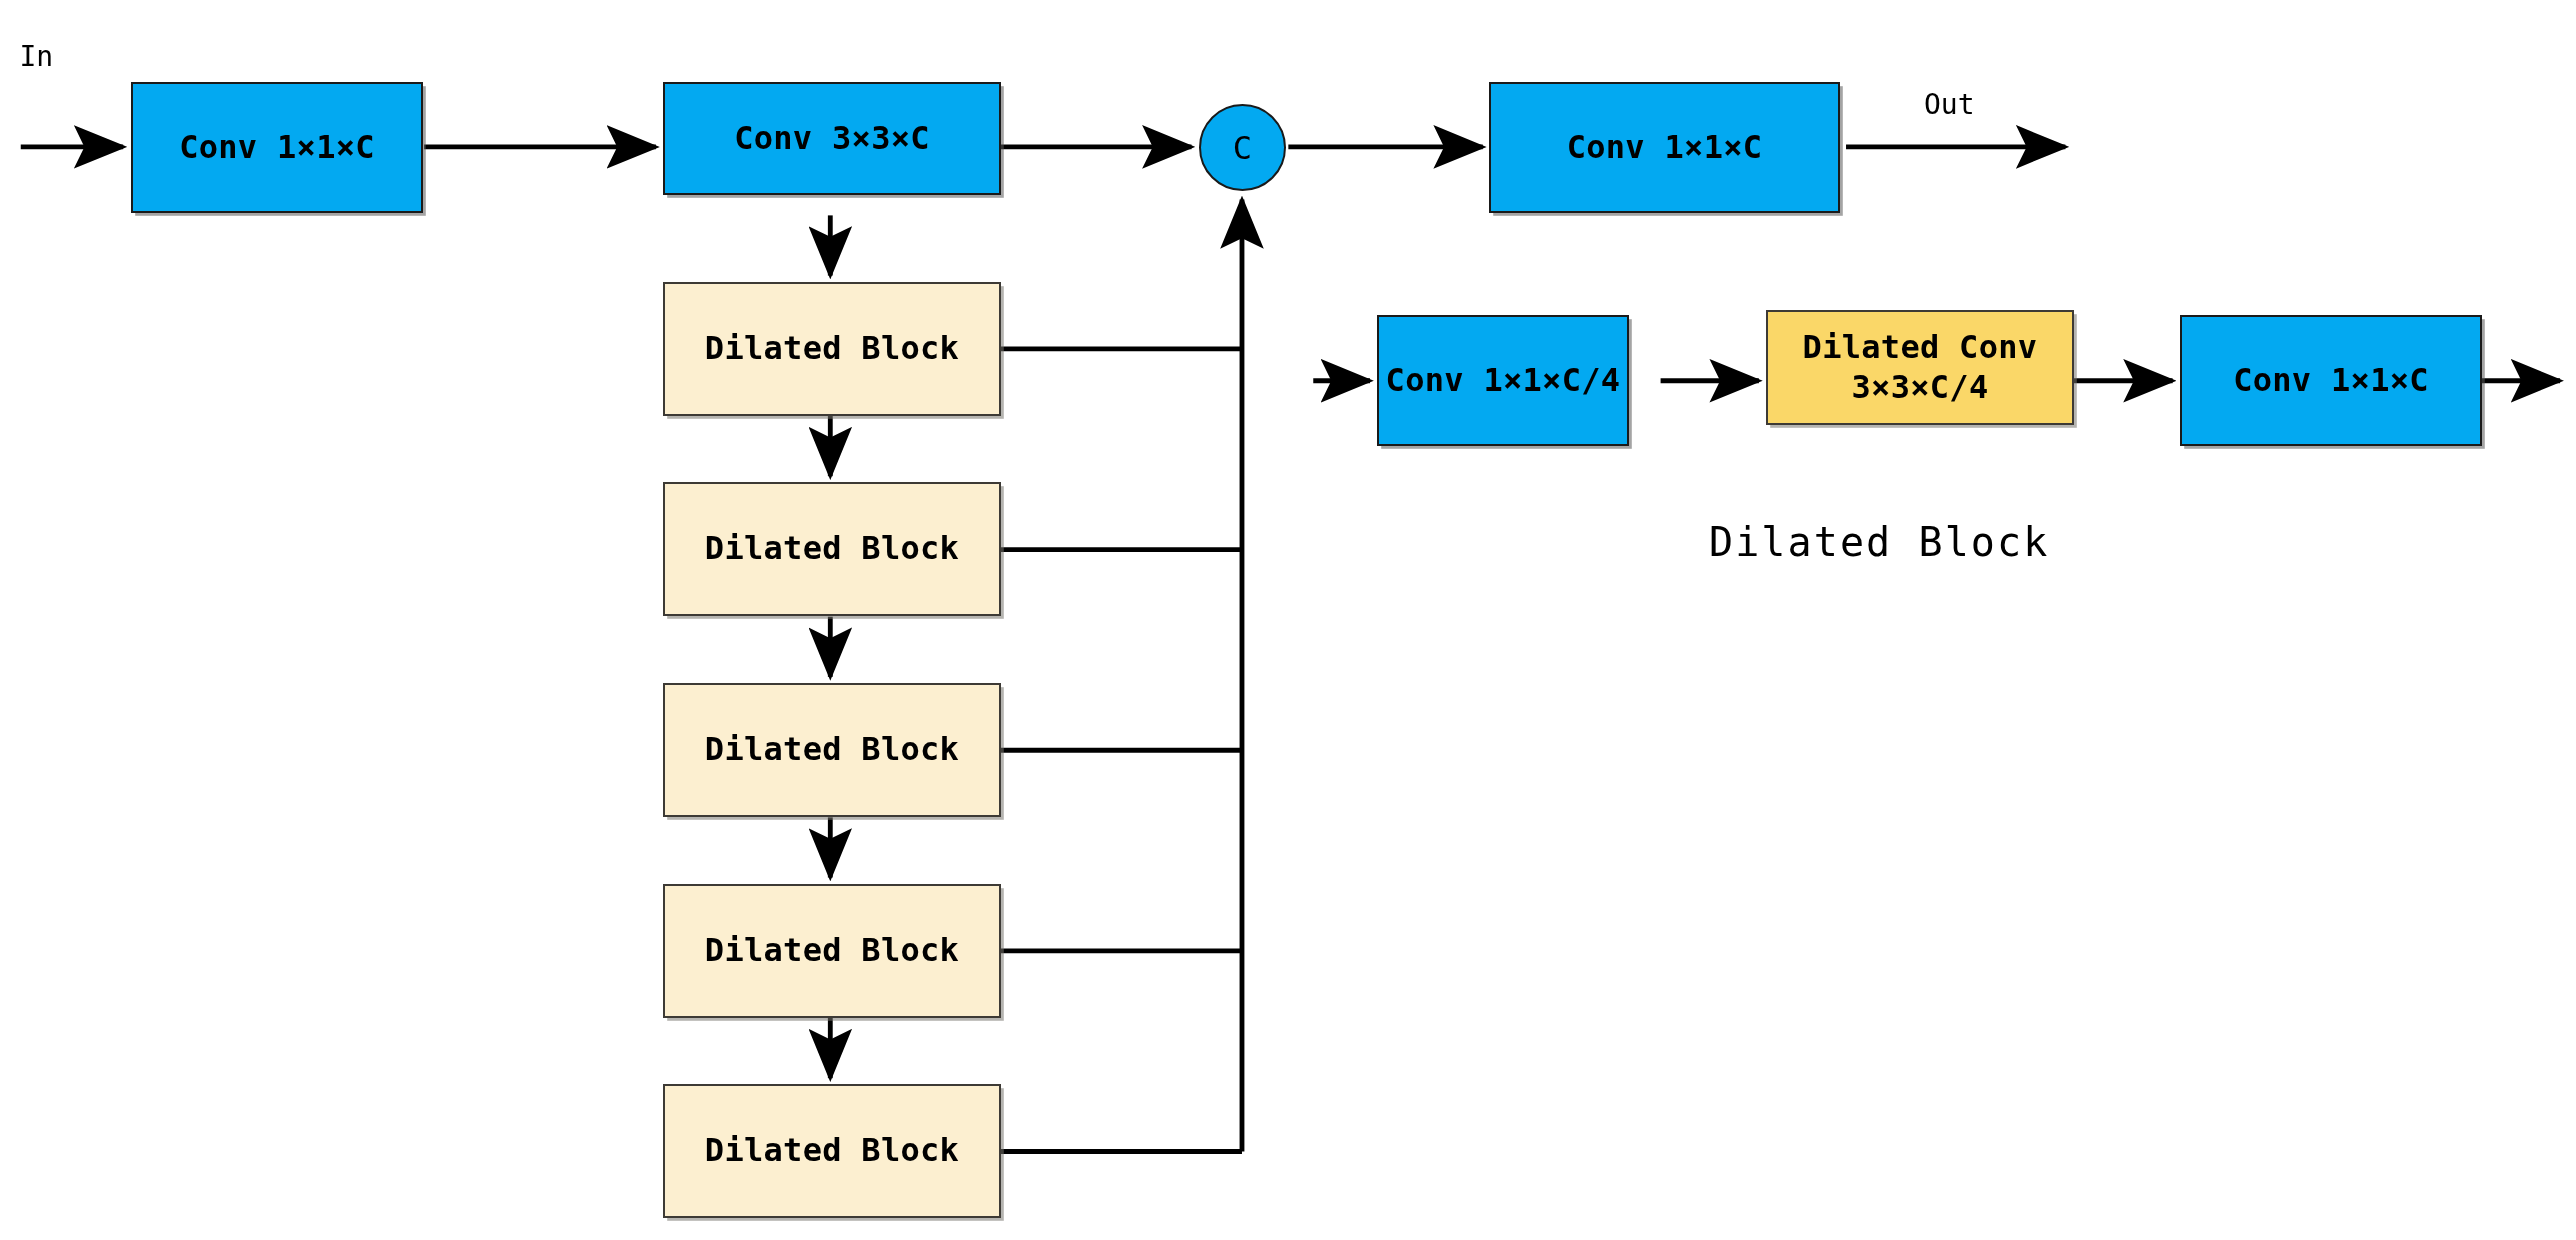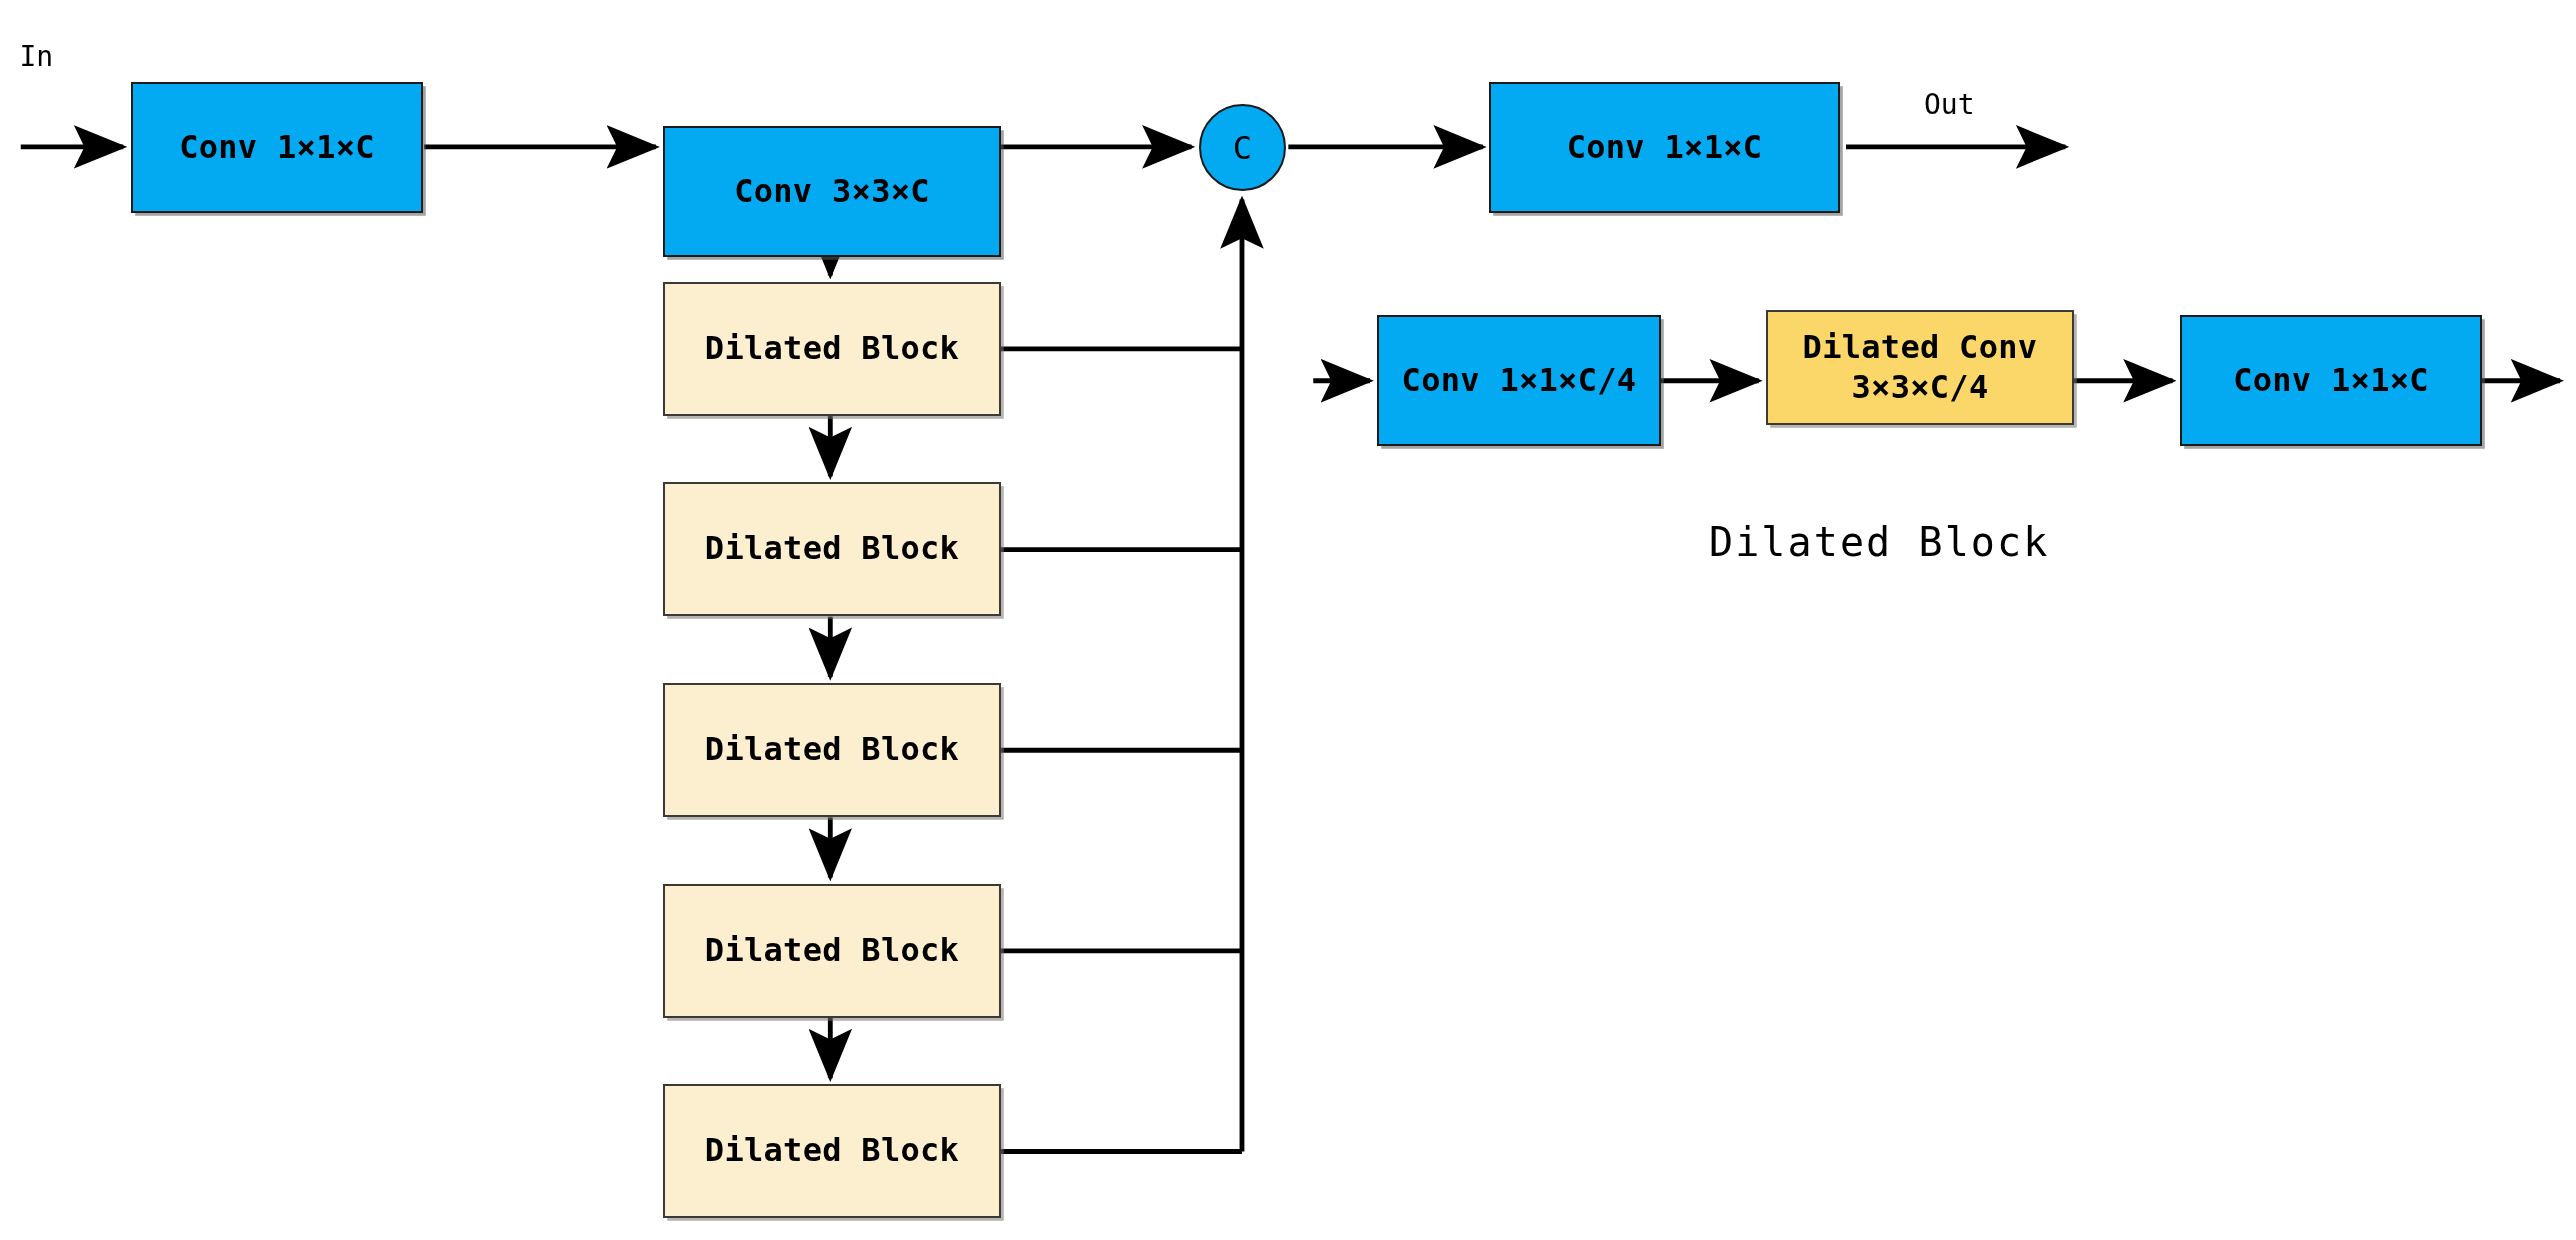--- a/index.html
+++ b/index.html
@@ -127,37 +127,37 @@
   </svg>
 
   <div class="freetext" style="left:19.4px; top:5.5px; font-size:28px;">In</div>
 
   <div class="freetext" style="left:1924px; top:54px; font-size:28px;">Out</div>
 
   <div class="caption" style="left:1709px; top:519px; font-size:40px; letter-spacing:2.1px;">Dilated Block</div>
 
   <div class="node blue" style="left:131px; top:82px; width:292px; height:131px; font-size:32px;">Conv 1×1×C</div>
 
-  <div class="node blue" style="left:663px; top:82px; width:338px; height:131px; font-size:32px;margin-top:44px;">Conv 3×3×C</div>
+  <div class="node blue" style="left:663px; top:82px; width:338px; height:113px; font-size:32px;">Conv 3×3×C</div>
 
   <div class="concat" style="left:1199px; top:104px; width:87px; height:87px; font-size:32px;">C</div>
 
   <div class="node blue" style="left:1489px; top:82px; width:351px; height:131px; font-size:32px;">Conv 1×1×C</div>
 
   <div class="node cream" style="left:663px; top:282px; width:338px; height:134px; font-size:32px;">Dilated Block</div>
 
   <div class="node cream" style="left:663px; top:482px; width:338px; height:134px; font-size:32px;">Dilated Block</div>
 
   <div class="node cream" style="left:663px; top:683px; width:338px; height:134px; font-size:32px;">Dilated Block</div>
 
   <div class="node cream" style="left:663px; top:884px; width:338px; height:134px; font-size:32px;">Dilated Block</div>
 
   <div class="node cream" style="left:663px; top:1084px; width:338px; height:134px; font-size:32px;">Dilated Block</div>
 
-  <div class="node blue" style="left:1377px; top:315px; width:284px; height:131px; font-size:32px;">Conv 1×1×C/4</div>
+  <div class="node blue" style="left:1377px; top:315px; width:252px; height:131px; font-size:32px;">Conv 1×1×C/4</div>
 
   <div class="node yellow" style="left:1766px; top:310px; width:308px; height:115px; font-size:32px;">Dilated Conv
 3×3×C/4</div>
 
   <div class="node blue" style="left:2180px; top:315px; width:302px; height:131px; font-size:32px;">Conv 1×1×C</div>
 
 </div>
 
 
 </body></html>

